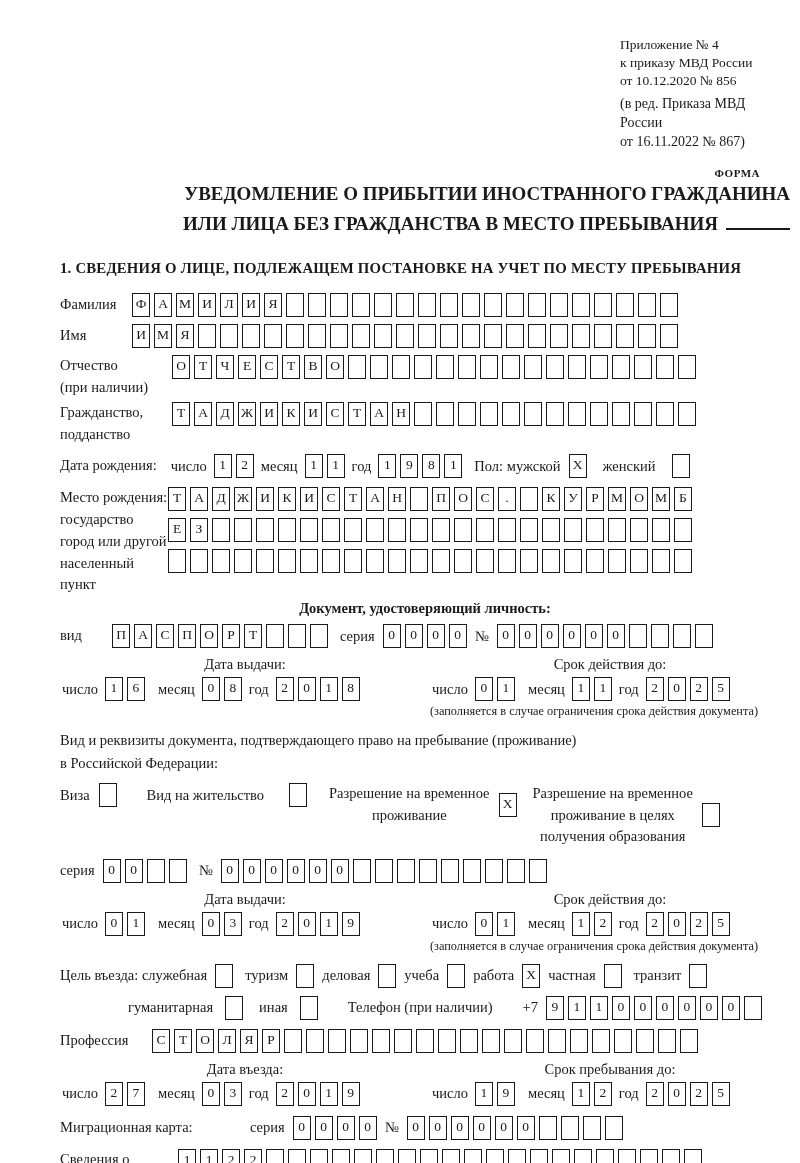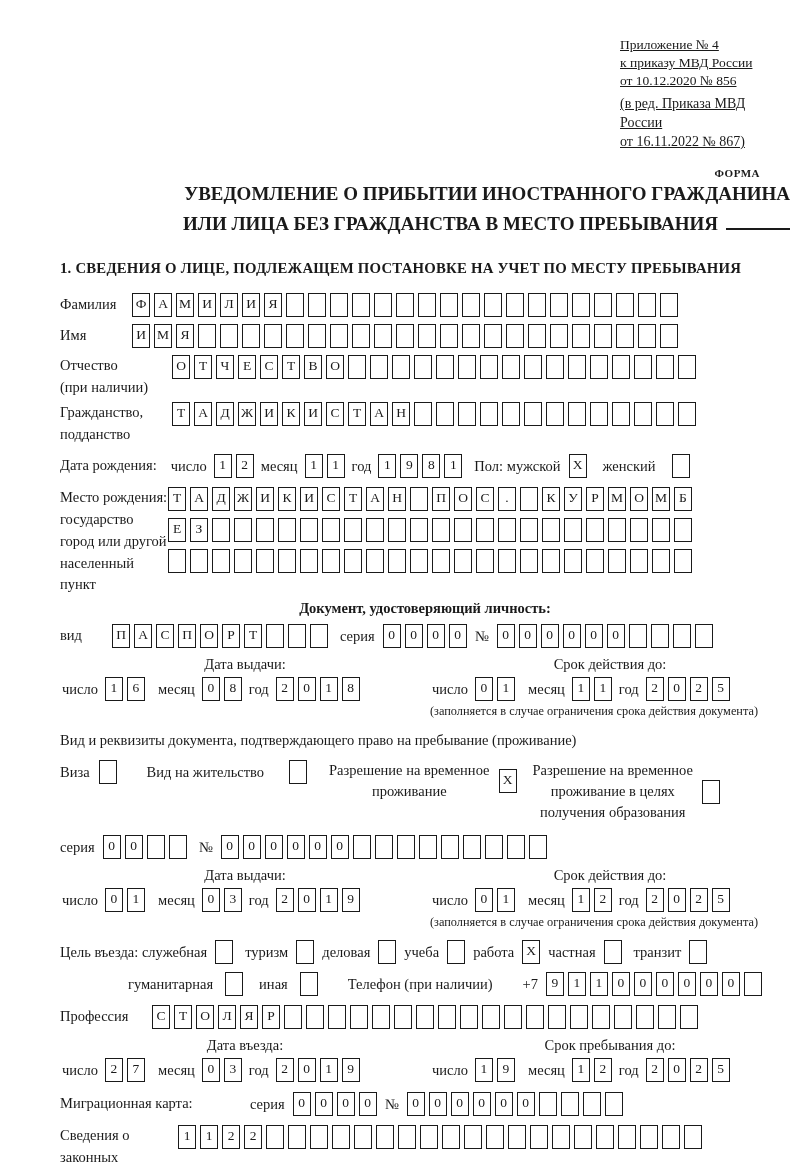--- a/index.html
+++ b/index.html
@@ -5,21 +5,21 @@
   * { margin:0; padding:0; box-sizing:border-box; }
   html,body { background:#fff; }
   body {
     width:800px; height:1163px;
     color:#1a1a1a;
     font-family:"Liberation Serif","DejaVu Serif",serif;
     font-size:14.5px;
   }
   .page { width:800px; height:1163px; padding:36px 10px 0 60px; overflow:hidden; }
 
-  .appendix { margin-left:560px; font-size:13.5px; line-height:1.34;text-decoration:underline; }
+  .appendix { margin-left:560px; font-size:13.5px; line-height:1.34; }
   .appendix .note-block { margin-top:5px; font-size:14px; }
   .forma { margin-top:16px; text-align:right; padding-right:30px; font-weight:bold; font-size:11px; letter-spacing:.5px; }
 
   .title { margin-top:0; text-align:right; font-weight:bold; font-size:19px; line-height:1.55; }
   .blank-line { display:inline-block; width:64px; border-bottom:2px solid #1a1a1a; height:14px; margin-left:8px; }
 
   .sec1 { margin-top:22px; font-weight:bold; font-size:14.8px; letter-spacing:.2px; }
 
   .frow { display:flex; align-items:center; margin-top:7px; }
   .frow.top { align-items:flex-start; }
@@ -410,20 +410,21 @@
             <span class="cell">2</span>
             <span class="cell">5</span>
           </span>
       </span>
     </div>
   </div>
   <div class="small-note">(заполняется в случае ограничения срока действия документа)</div>
 
   <div class="para">
     <div>Вид и реквизиты документа, подтверждающего право на пребывание (проживание)</div>
+    <div>в Российской Федерации:</div>
   </div>
 
   <div class="chkrow">
     <div class="chk">
       <span class="txt">Виза</span>
       <span class="cells">
           <span class="cell"></span>
         </span>
     </div>
     <div class="chk gap30">

